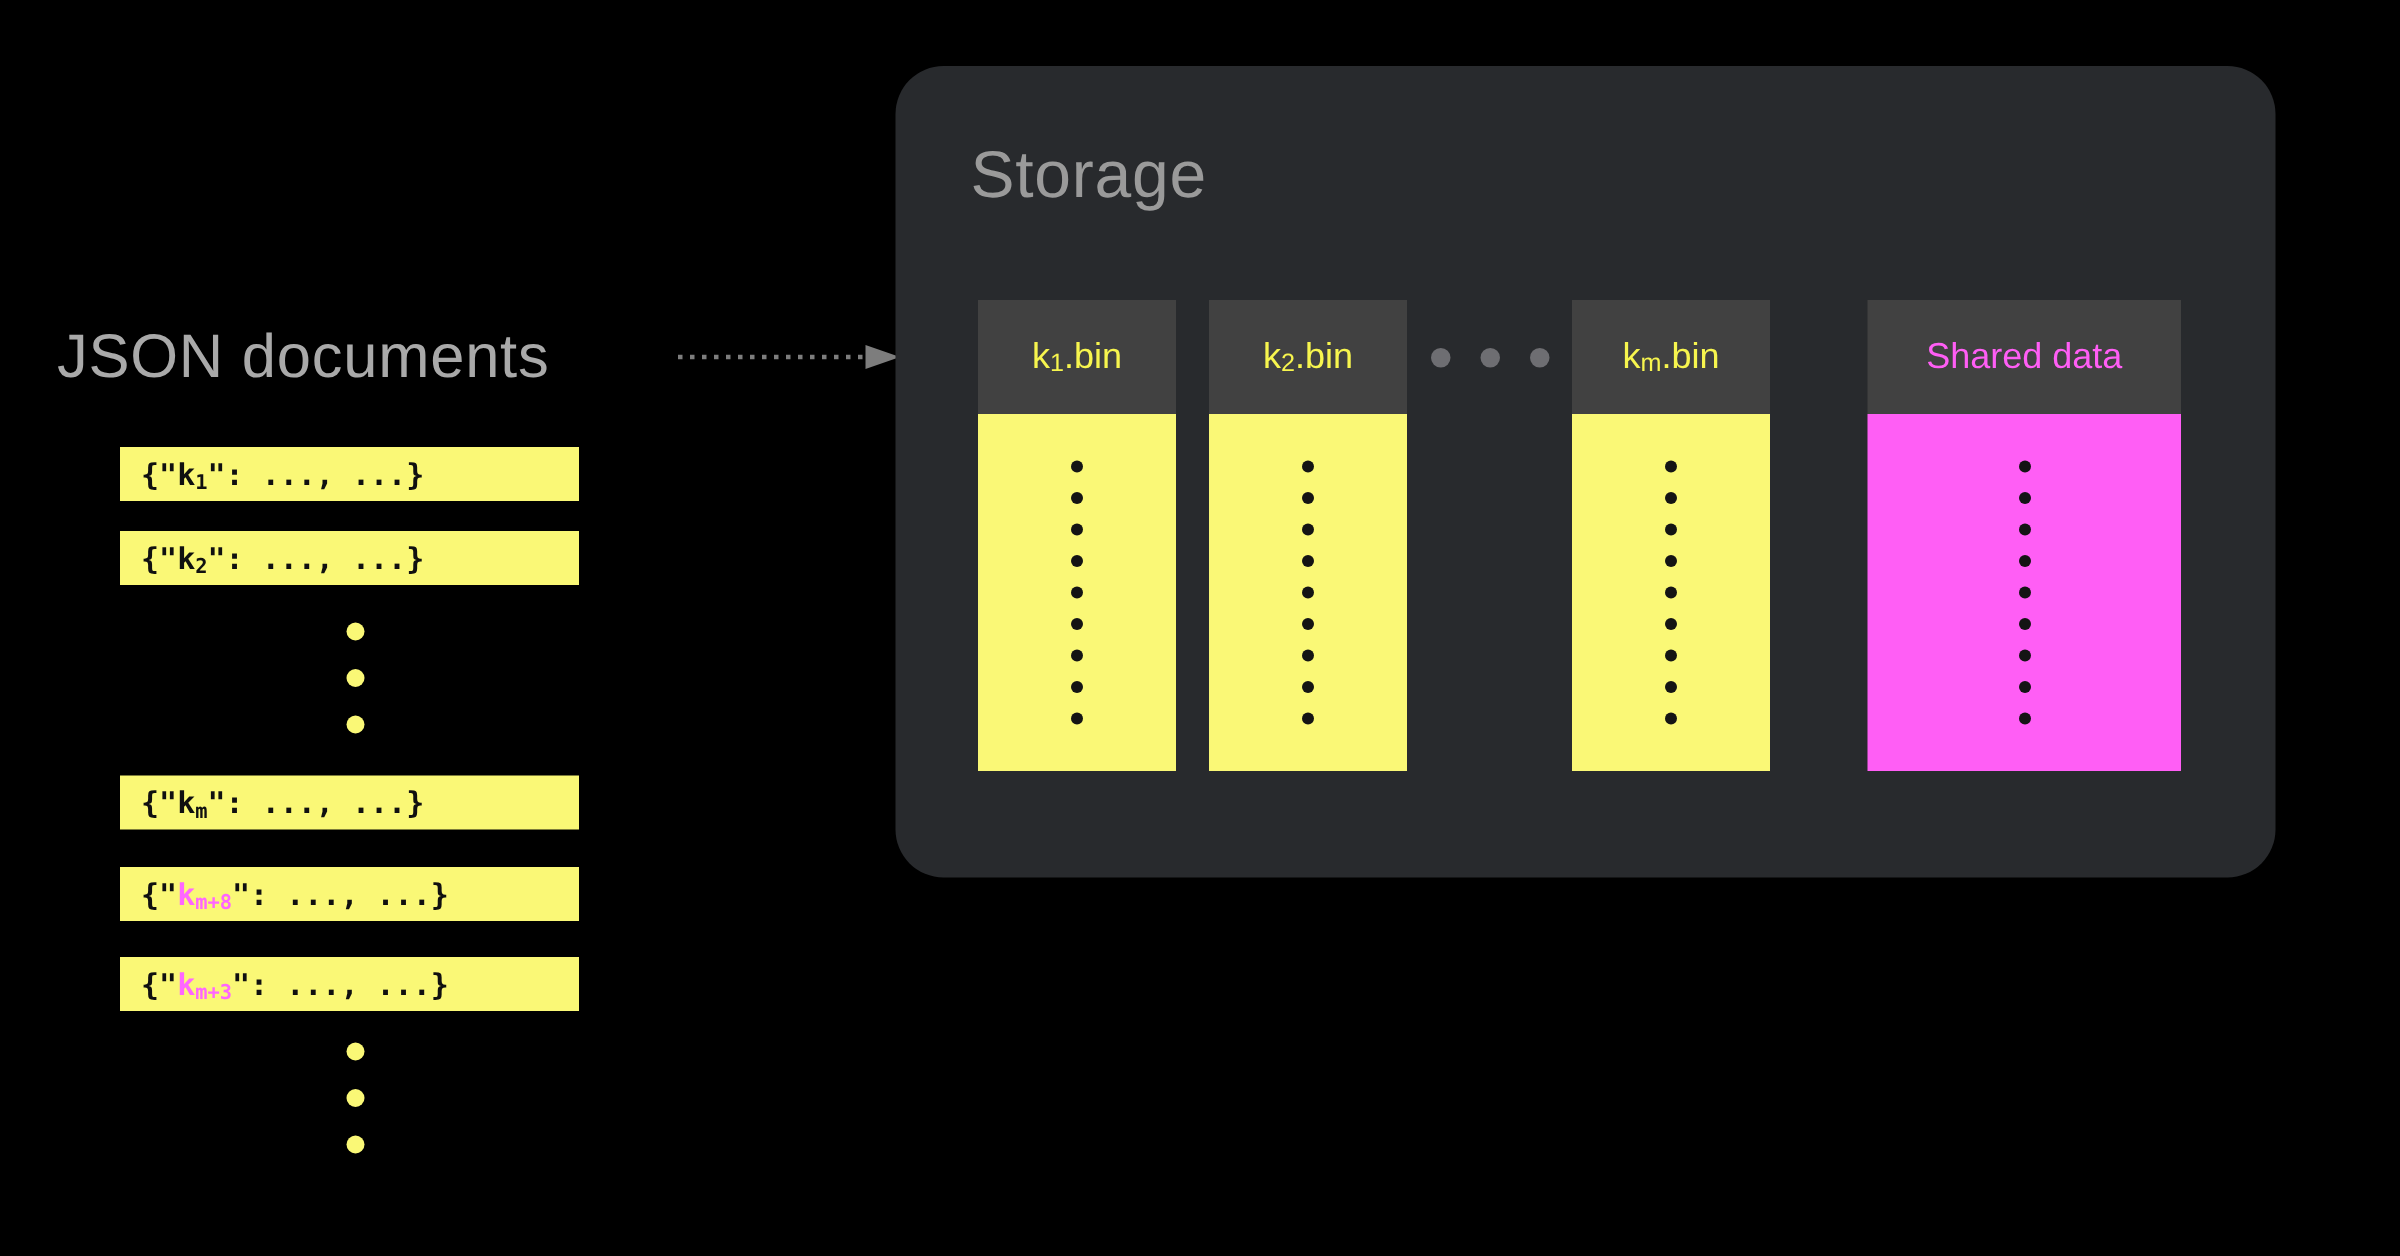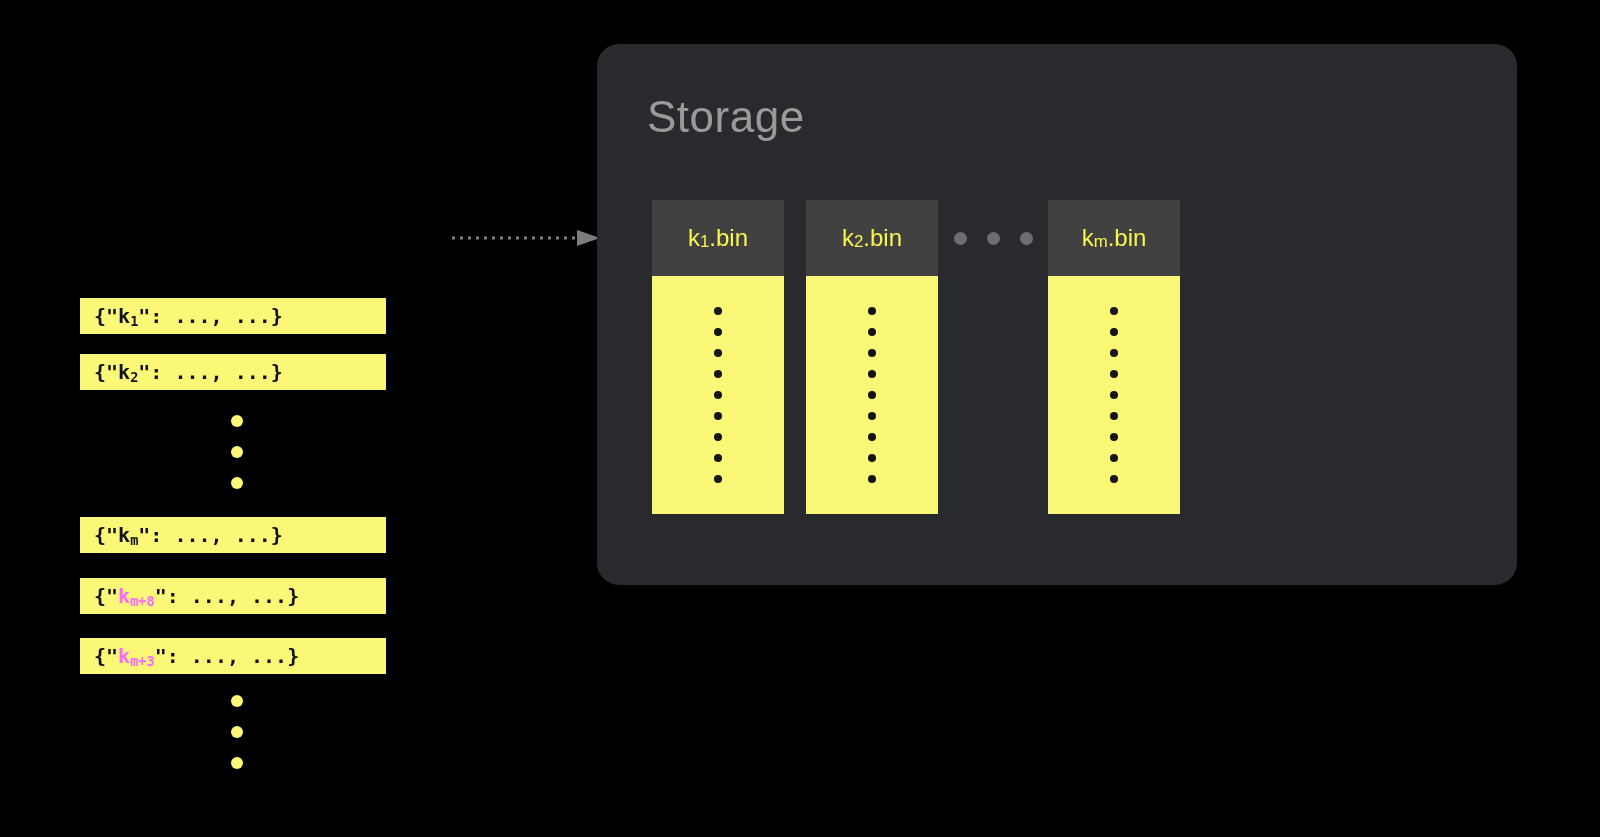--- a/index.html
+++ b/index.html
@@ -81,21 +81,21 @@
   }
 
   
   .storage-panel {
     position: absolute;
     left: 597px;
     top: 44px;
     width: 920px;
     height: 541px;
     background: #282a2d;
-    border-radius: 22px;
+    border-radius: 32px;
   }
   .storage-title {
     position: absolute;
     left: 50px;
     top: 48px;
     font-family: "Liberation Sans", sans-serif;
     font-size: 44px;
     font-weight: 300;
     color: #9a9a9a;
     letter-spacing: 0.5px;
@@ -169,20 +169,21 @@
     background: #6e6e72;
   }
   .bin-spacer { width: 22px; }
   .bin-spacer-wide { width: 65px; }
 </style>
 </head>
 <body>
 
 <div id="page">
 
+  <div class="docs-label">JSON documents</div>
 
   <div id="doc-list">
       <div class="doc-box" style="top: 298px;">
         <span>{"</span>
         <span class="key">k<sub>1</sub></span>
         <span>": ...,  ...}</span>
       </div>
       <div class="doc-box" style="top: 354px;">
         <span>{"</span>
         <span class="key">k<sub>2</sub></span>
@@ -280,16 +281,30 @@
             <span class="dot"></span>
             <span class="dot"></span>
             <span class="dot"></span>
             <span class="dot"></span>
             <span class="dot"></span>
             <span class="dot"></span>
             <span class="dot"></span>
           </div>
         </div>
         <div class="bin-spacer-wide"></div>
+        <div class="bin shared-bin">
+          <div class="bin-header shared">Shared data</div>
+          <div class="bin-body shared">
+            <span class="dot"></span>
+            <span class="dot"></span>
+            <span class="dot"></span>
+            <span class="dot"></span>
+            <span class="dot"></span>
+            <span class="dot"></span>
+            <span class="dot"></span>
+            <span class="dot"></span>
+            <span class="dot"></span>
+          </div>
+        </div>
       </div>
   </div>
 
 </div>
 
 </body></html>

